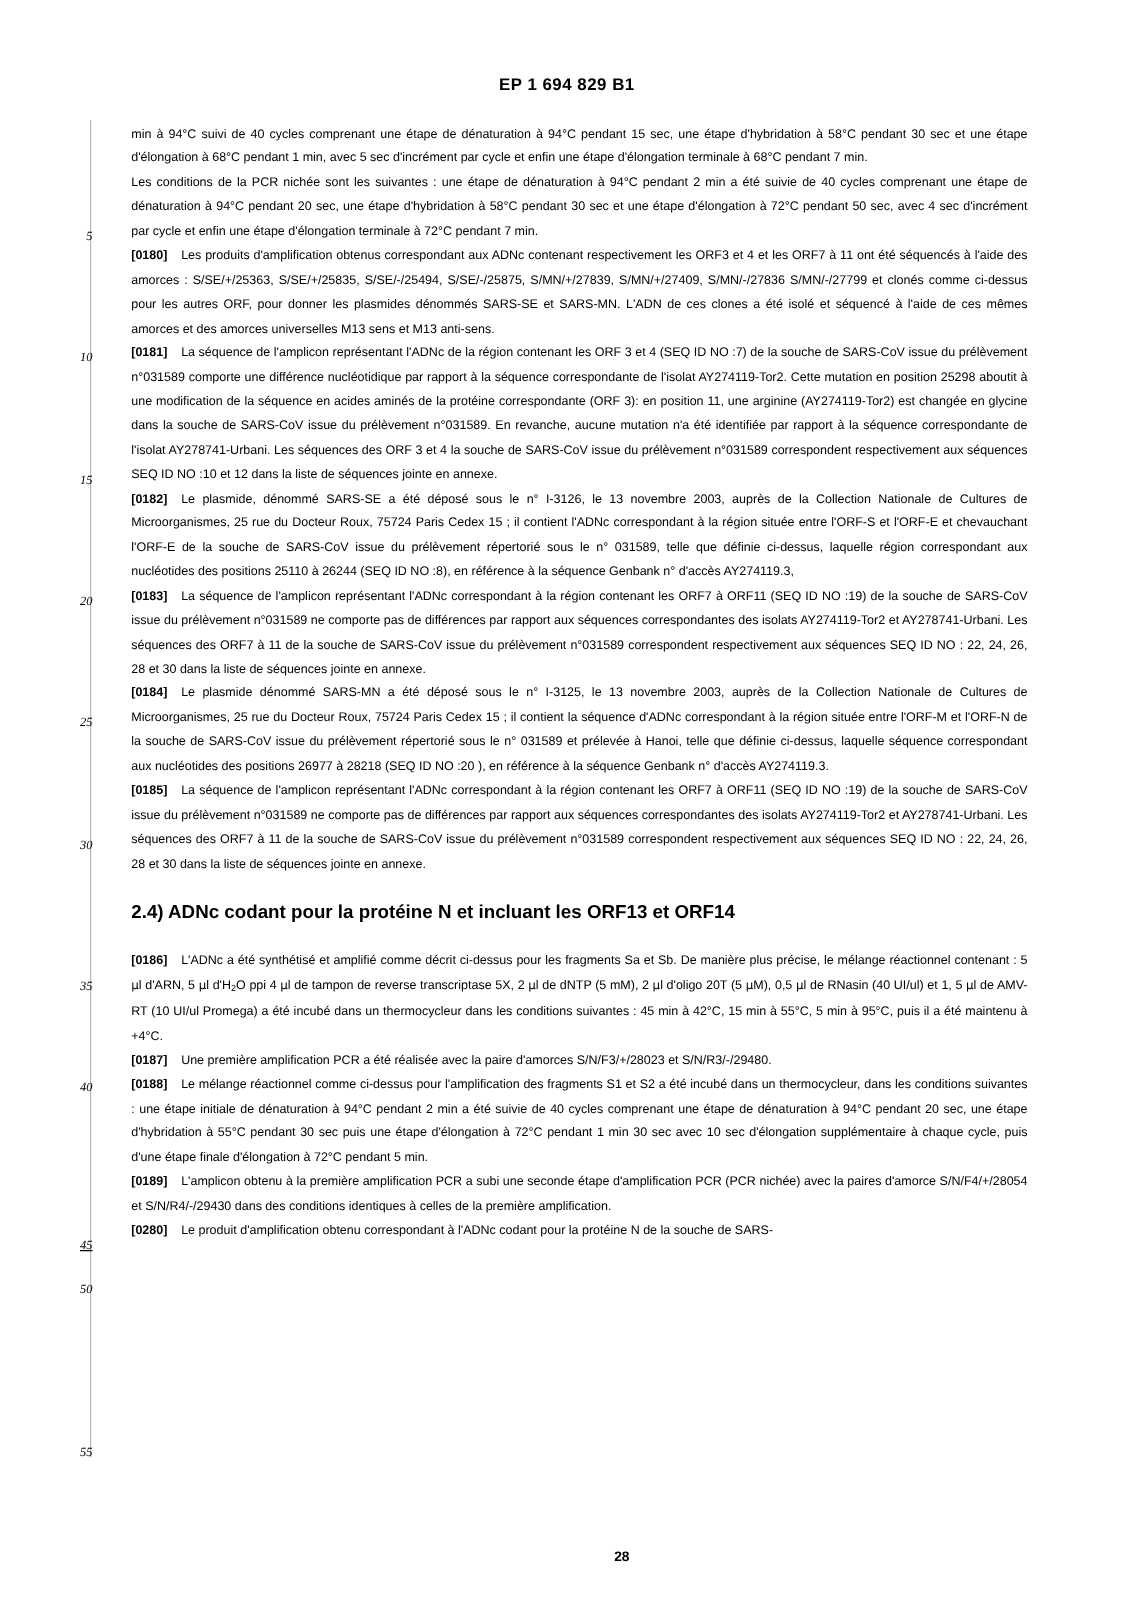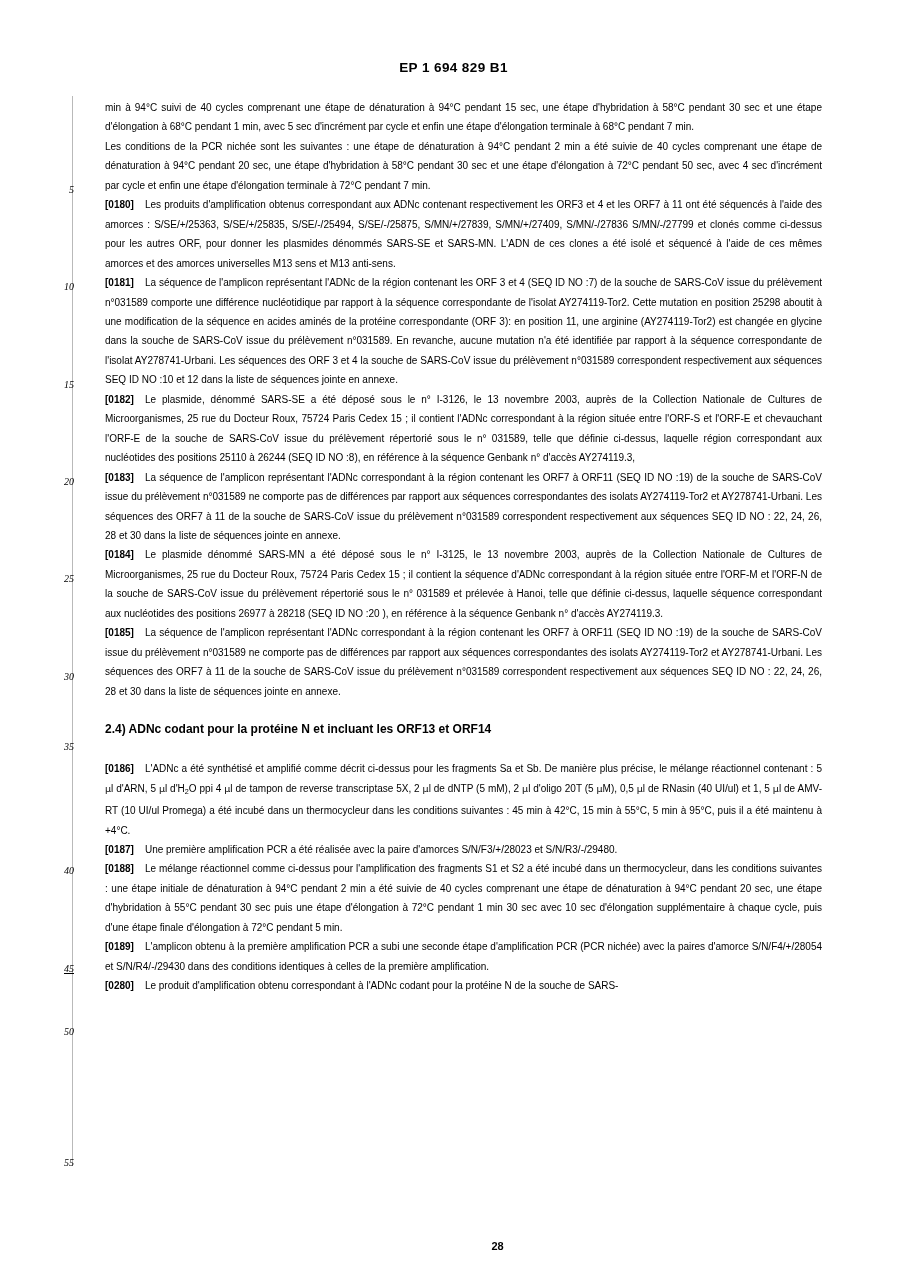--- a/index.html
+++ b/index.html
@@ -93,21 +93,21 @@
   }
   .pnum {
     font-weight: bold;
   }
   .gap {
     display: inline-block;
     width: 1.1em;
   }
   h3.section-heading {
     margin: 0;
-    font-size: 12px;
+    font-size: 15px;
     font-weight: bold;
     line-height: 19.45px;
   }
   .spacer-line {
     height: 19.45px;
   }
   sub {
     font-size: 0.72em;
     vertical-align: -0.25em;
   }
@@ -125,23 +125,23 @@
 
   <div class="column-rule"></div>
 
   <div class="linenum-layer">
     <div class="linenum" style="top:86px;">5</div>
     <div class="linenum" style="top:183px;">10</div>
     <div class="linenum" style="top:281px;">15</div>
     <div class="linenum" style="top:378px;">20</div>
     <div class="linenum" style="top:475px;">25</div>
     <div class="linenum" style="top:573px;">30</div>
-    <div class="linenum" style="top:643px;padding-left:32px;">35</div>
+    <div class="linenum" style="top:686px;padding-left:32px;">35</div>
     <div class="linenum" style="top:767px;">40</div>
-    <div class="linenum" style="top:865px;text-decoration:underline;">45</div>
+    <div class="linenum" style="top:893px;text-decoration:underline;">45</div>
     <div class="linenum" style="top:928px;">50</div>
     <div class="linenum" style="top:1059px;">55</div>
   </div>
 
   <div class="body-col">
 
     <p class="para">min à 94°C suivi de 40 cycles comprenant une étape de dénaturation à 94°C pendant 15 sec, une étape d'hybridation à 58°C pendant 30 sec et une étape d'élongation à 68°C pendant 1 min, avec 5 sec d'incrément par cycle et enfin une étape d'élongation terminale à 68°C pendant 7 min.</p>
 
     <p class="para">Les conditions de la PCR nichée sont les suivantes : une étape de dénaturation à 94°C pendant 2 min a été suivie de 40 cycles comprenant une étape de dénaturation à 94°C pendant 20 sec, une étape d'hybridation à 58°C pendant 30 sec et une étape d'élongation à 72°C pendant 50 sec, avec 4 sec d'incrément par cycle et enfin une étape d'élongation terminale à 72°C pendant 7 min.</p>
 

